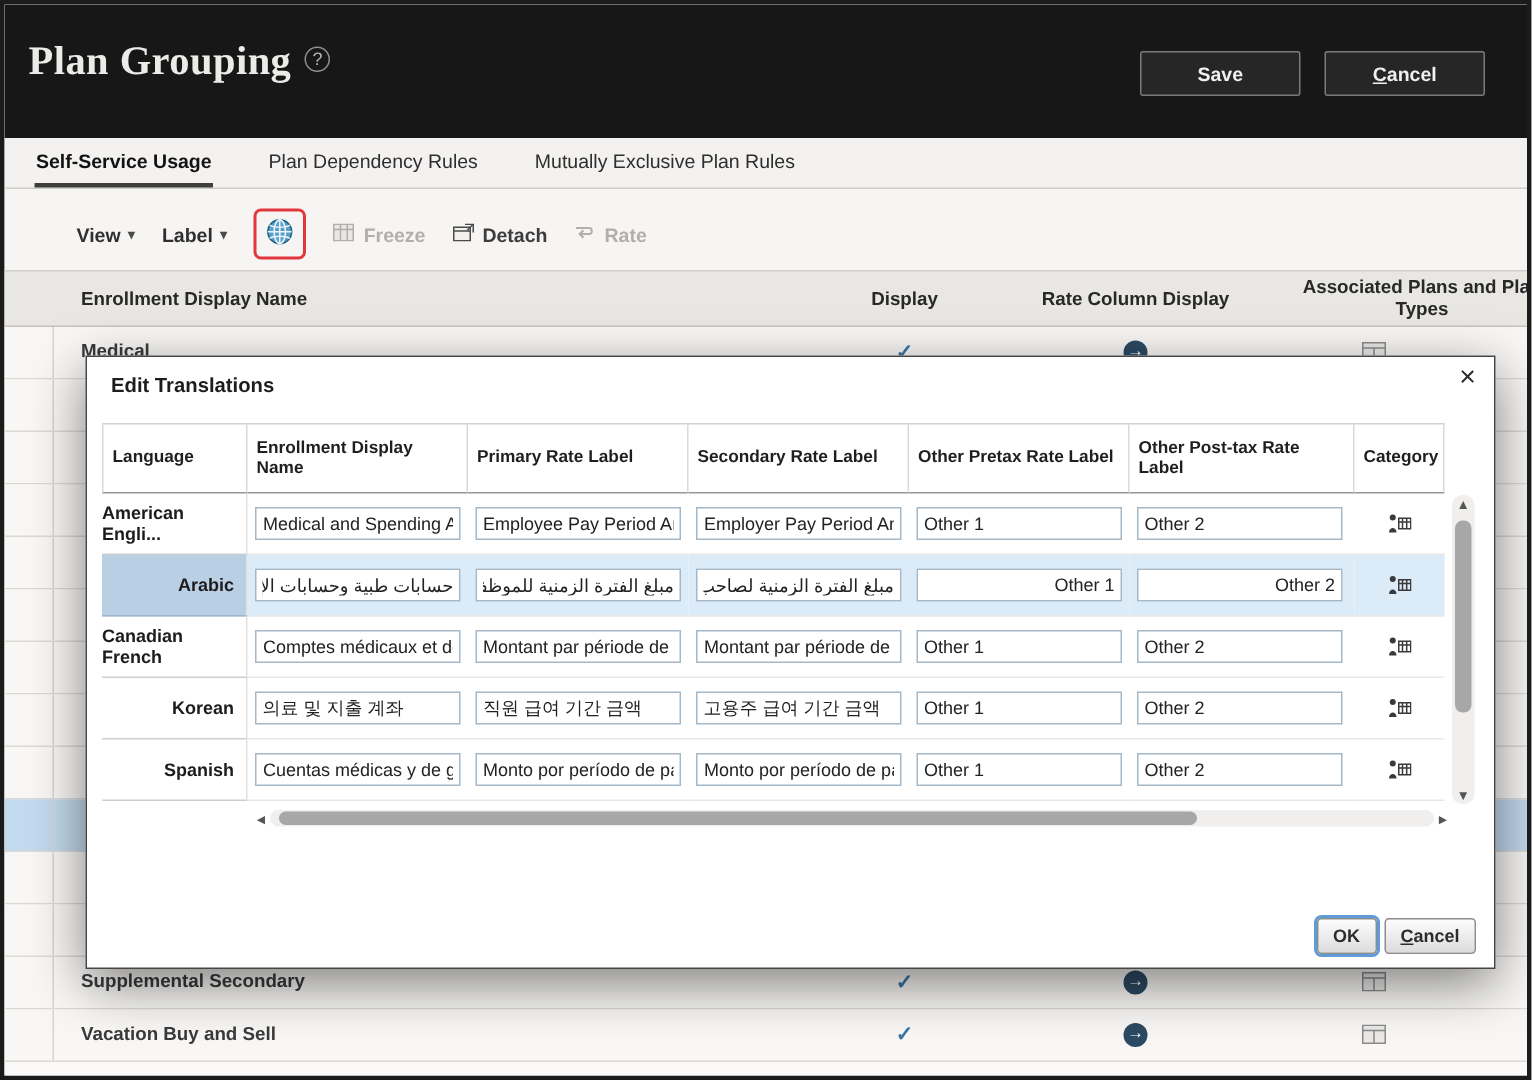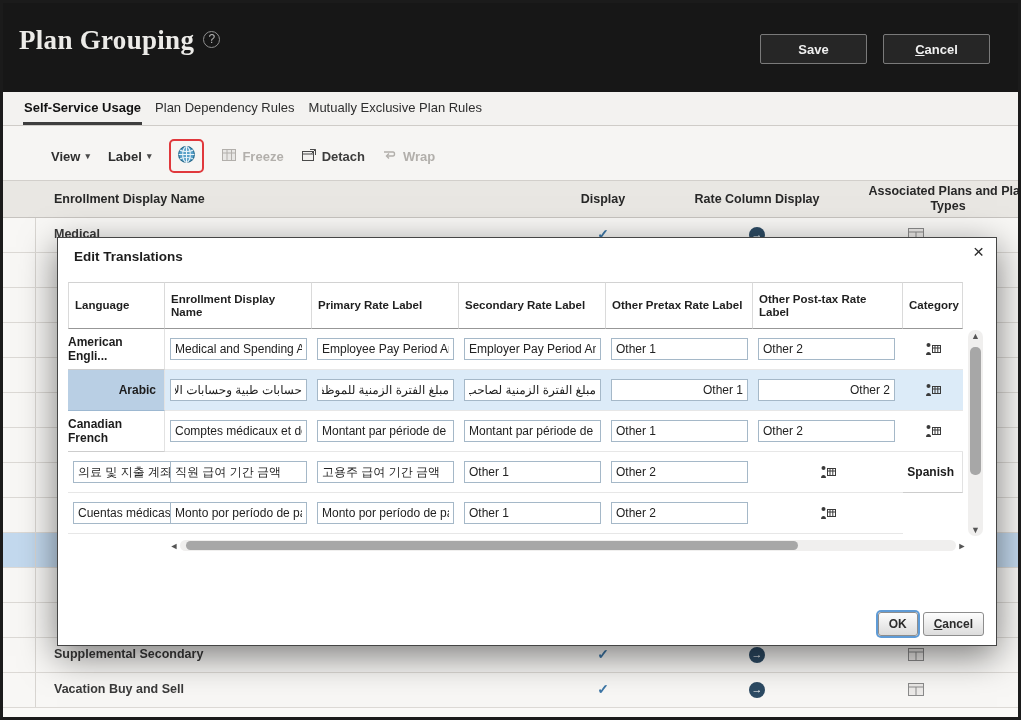--- a/index.html
+++ b/index.html
@@ -16,21 +16,21 @@
   .help-badge { margin-top: 6px; width: 17px; height: 17px; border: 1px solid #8f8f8f; border-radius: 50%;
     color: #b5b5b5; font-size: 12px; line-height: 15px; text-align: center; }
   .hdr-btn { position: absolute; top: 31px; height: 30px; width: 107px; background: #262626;
     border: 1px solid #7a7a7a; border-radius: 2px; color: #f0f0f0; font-weight: bold; font-size: 13px;
     font-family: inherit; text-align: center; cursor: default; }
   .hdr-btn.save { right: 151px; }
   .hdr-btn.cancel { right: 28px; }
   .u { text-decoration: underline; }
   
   .tabbar { position: absolute; top: 89px; left: 0; right: 0; height: 34px; background: #f3f2f0;
-    border-bottom: 1px solid #cfccc8; display: flex; padding-left: 20px; gap: 12px; }
+    border-bottom: 1px solid #cfccc8; display: flex; padding-left: 20px; gap: 36px; }
   .tab { font-size: 13px; color: #2e2e2e; display: flex; align-items: center; border-bottom: 3px solid transparent; padding: 0 1px; cursor: default; }
   .tab.active { font-weight: bold; color: #121212; border-bottom-color: #3e3e3e; }
   
   .content { position: absolute; top: 123px; left: 0; right: 0; bottom: 0; background: #f6f5f3; }
   .toolbar { position: absolute; top: 8px; left: 0; right: 0; height: 44px; display: flex; align-items: center;
     padding-left: 48px; gap: 18px; font-size: 13px; color: #2f2f2f; }
   .menu { font-weight: bold; display: flex; align-items: center; gap: 5px; }
   .caret { font-size: 9px; color: #4a4a4a; }
   .globe-annot { border: 2px solid #e0383c; border-radius: 5px; padding: 4px 6px; display: flex; align-items: center; background: #f6f5f3; }
   .tool { display: flex; align-items: center; gap: 6px; font-weight: bold; color: #3c3c3c; }
@@ -145,21 +145,21 @@
         </span>
         <span>Detach</span>
       </div>
       <div class="tool disabled">
         <span>
           <svg width="14" height="12" viewBox="0 0 14 12">
             <path d="M1 3 H10 C12 3 12 7 10 7 H4" stroke="#b2afab" fill="none" stroke-width="1.4"></path>
             <path d="M6 4.5 L3.5 7 L6 9.5" stroke="#b2afab" fill="none" stroke-width="1.4"></path>
           </svg>
         </span>
-        <span>Wrap</span>
+        <span>Rate</span>
       </div>
     </div>
 
     <div class="grid-header">
       <span class="gh gh-name">Enrollment Display Name</span>
       <span class="gh gh-display">Display</span>
       <span class="gh gh-rate">Rate Column Display</span>
       <span class="gh gh-assoc">Associated Plans and Plan Types</span>
     </div>
 
@@ -324,20 +324,21 @@
         </div>
       <div class="dcell cat-cell">
         <svg width="16" height="14" viewBox="0 0 16 14">
             <circle cx="3.5" cy="3" r="2" fill="#3a3a3a"></circle>
             <path d="M1 13 C1 9 6 9 6 13 Z" fill="#3a3a3a"></path>
             <rect x="7.5" y="3.5" width="8" height="7" fill="none" stroke="#3a3a3a"></rect>
             <path d="M7.5 6 H15.5 M10 3.5 V10.5 M12.8 3.5 V10.5" stroke="#3a3a3a"></path>
           </svg>
       </div>
 
+      <div class="dcell lang-cell">Korean</div>
       <div class="dcell input-cell">
           <input class="dinput" value="의료 및 지출 계좌" style="">
         </div>
       <div class="dcell input-cell">
           <input class="dinput" value="직원 급여 기간 금액" style="">
         </div>
       <div class="dcell input-cell">
           <input class="dinput" value="고용주 급여 기간 금액" style="">
         </div>
       <div class="dcell input-cell">

